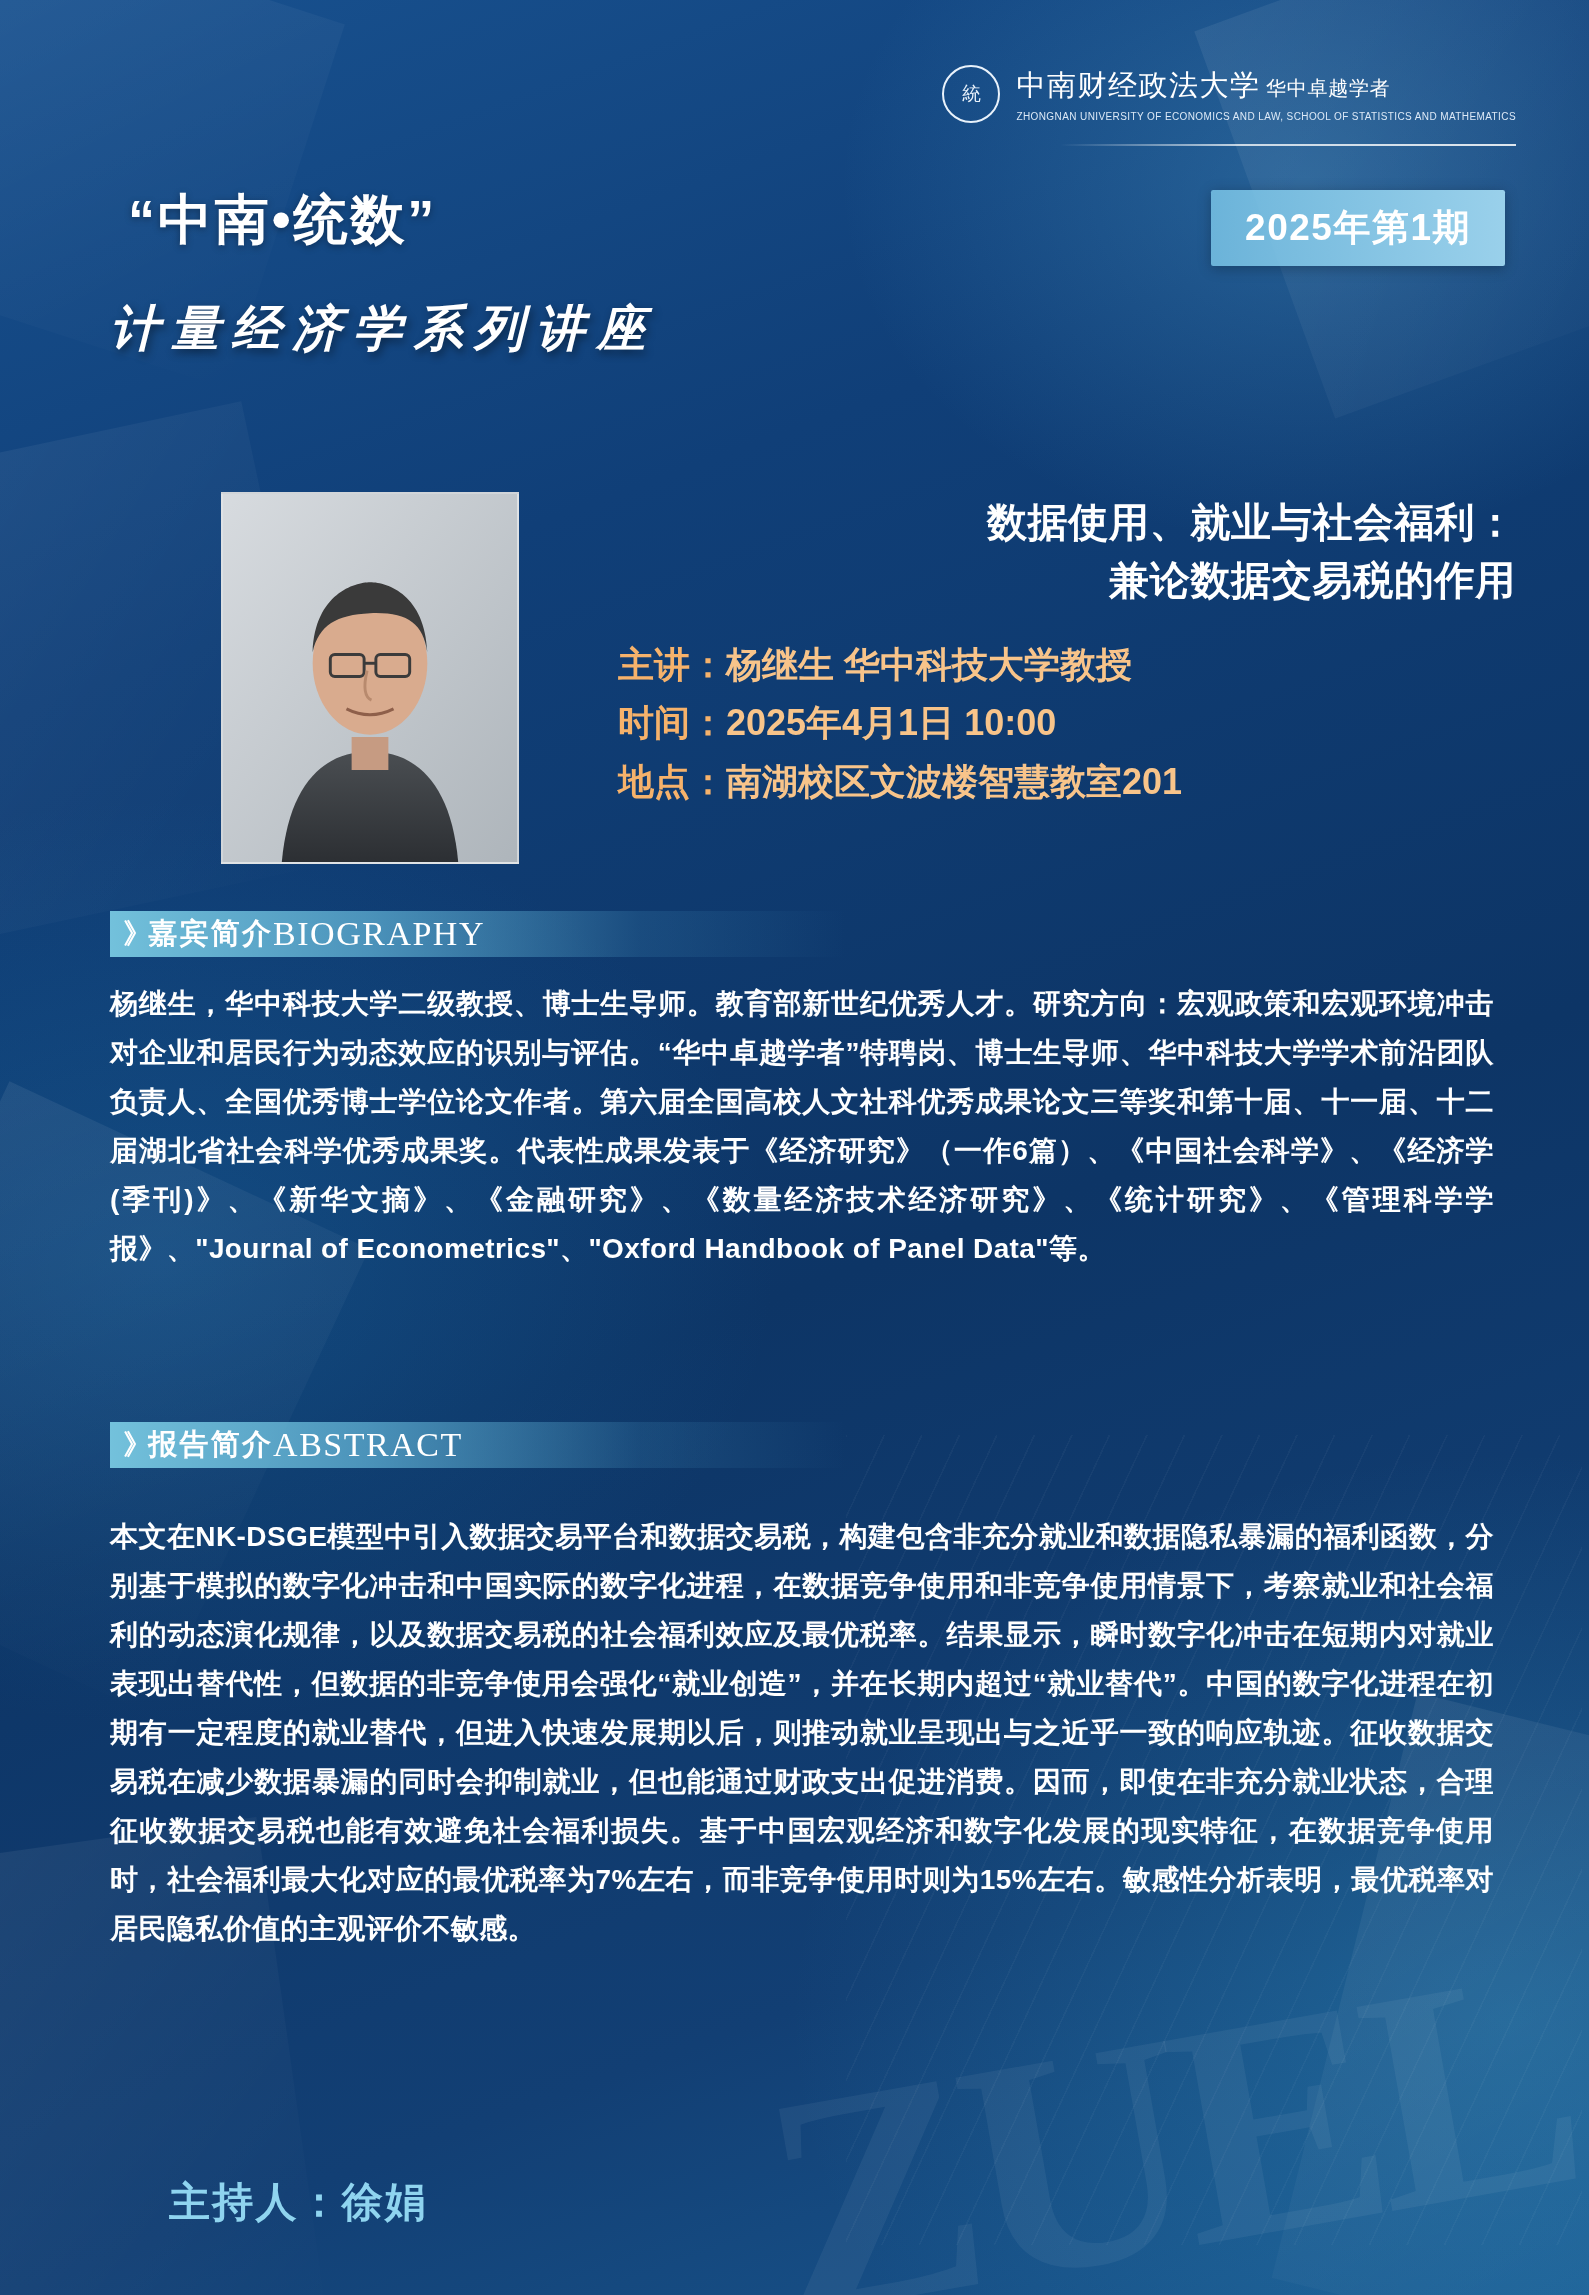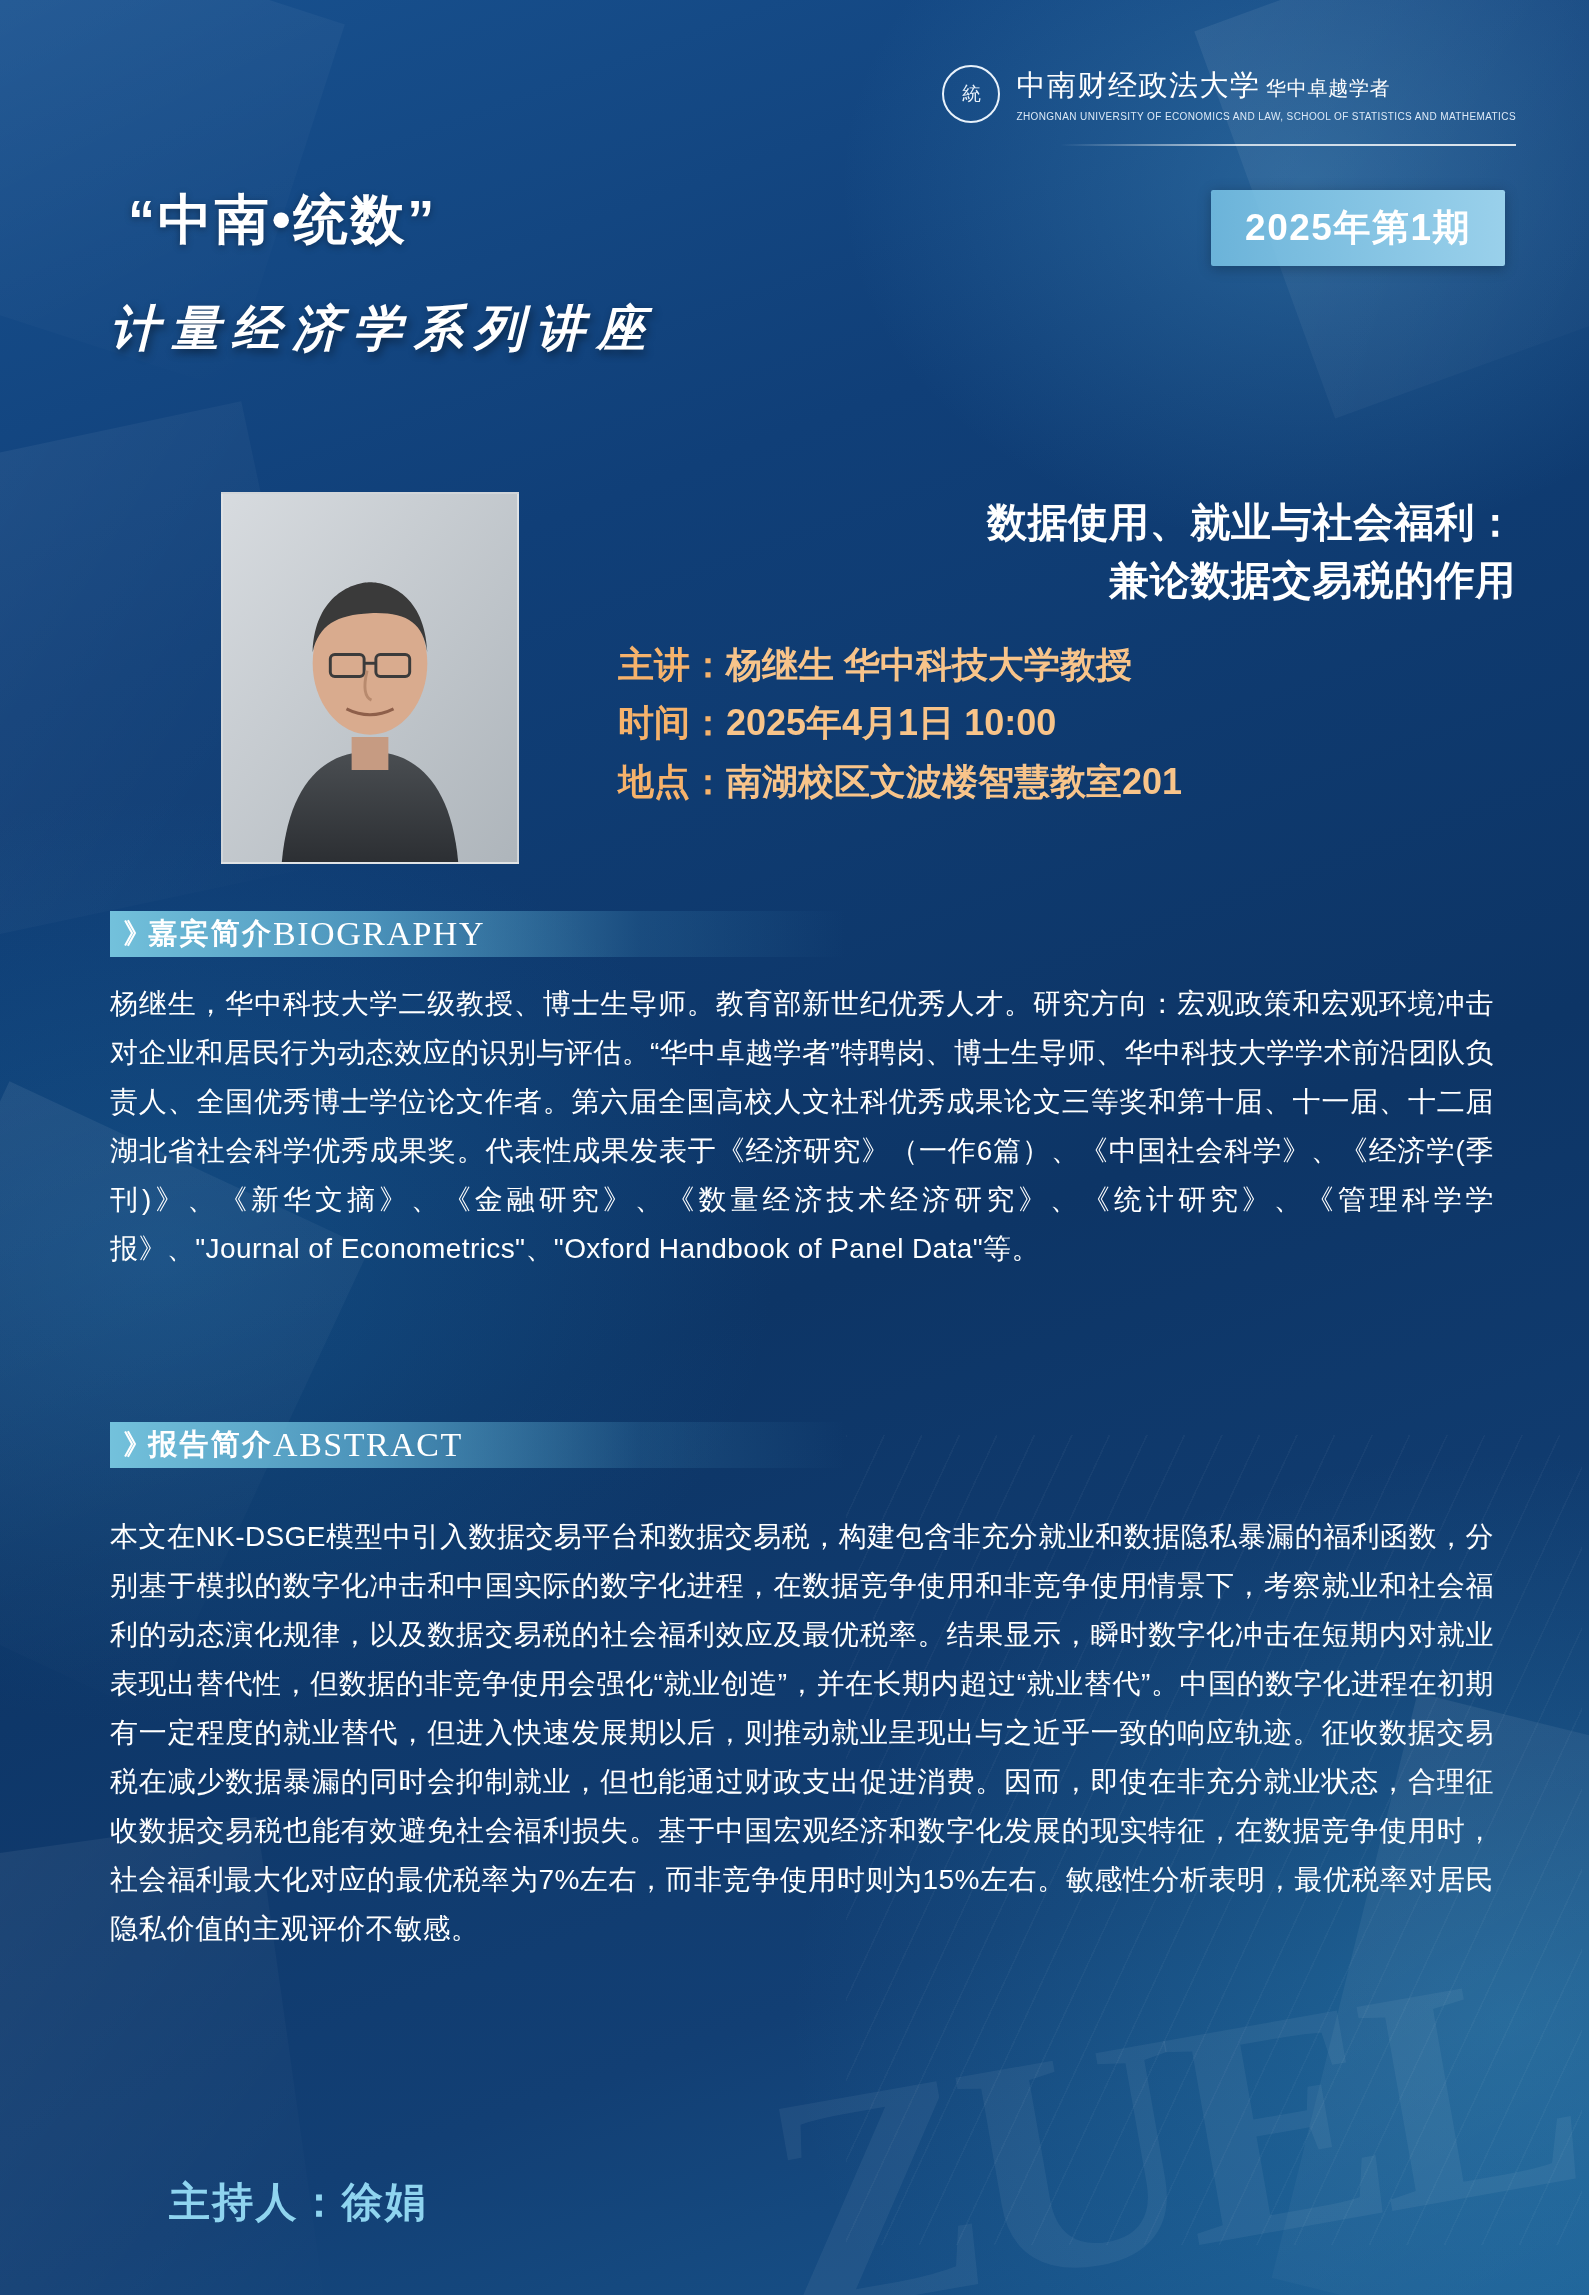--- a/index.html
+++ b/index.html
@@ -124,21 +124,21 @@
     margin-left:13.2px;color:#ffffff;font-size:28px;font-weight:bold;letter-spacing:-2.9px;
   }
   .sec-head .cn{
     color:#ffffff;font-size:29px;font-weight:bold;letter-spacing:2.2px;
   }
   .sec-head .en{
     margin-left:0;color:#ffffff;font-size:34px;font-family:"Liberation Serif",serif;letter-spacing:1.5px;
   }
 
   .body-text{
-    position:absolute;color:#ffffff;font-size:28px;font-weight:normal;
+    position:absolute;color:#ffffff;font-size:28px;font-weight:bold;
     line-height:1.75;text-align:justify;letter-spacing:0.4px;
   }
 
   .host{
     position:absolute;left:169px;top:2175px;
     color:#8fd4ef;font-size:41px;font-weight:bold;letter-spacing:2.2px;
   }
 </style>
 </head>
 <body>

